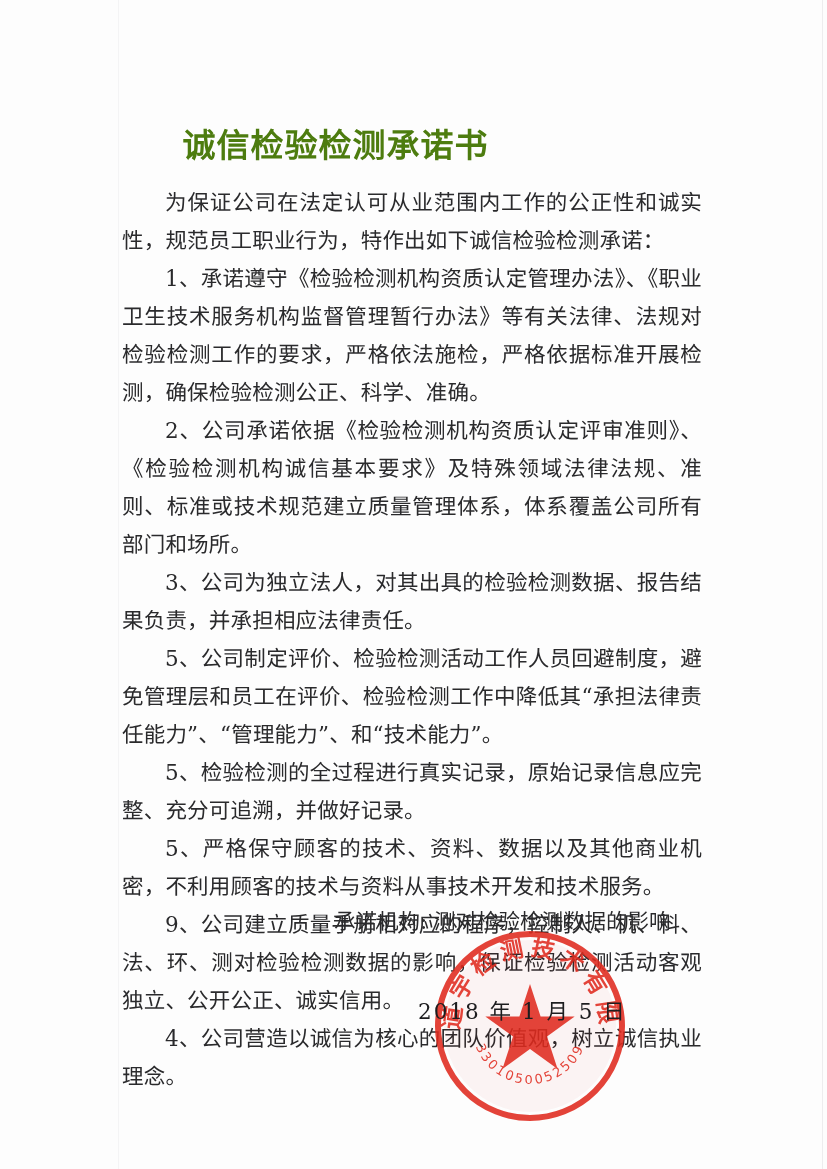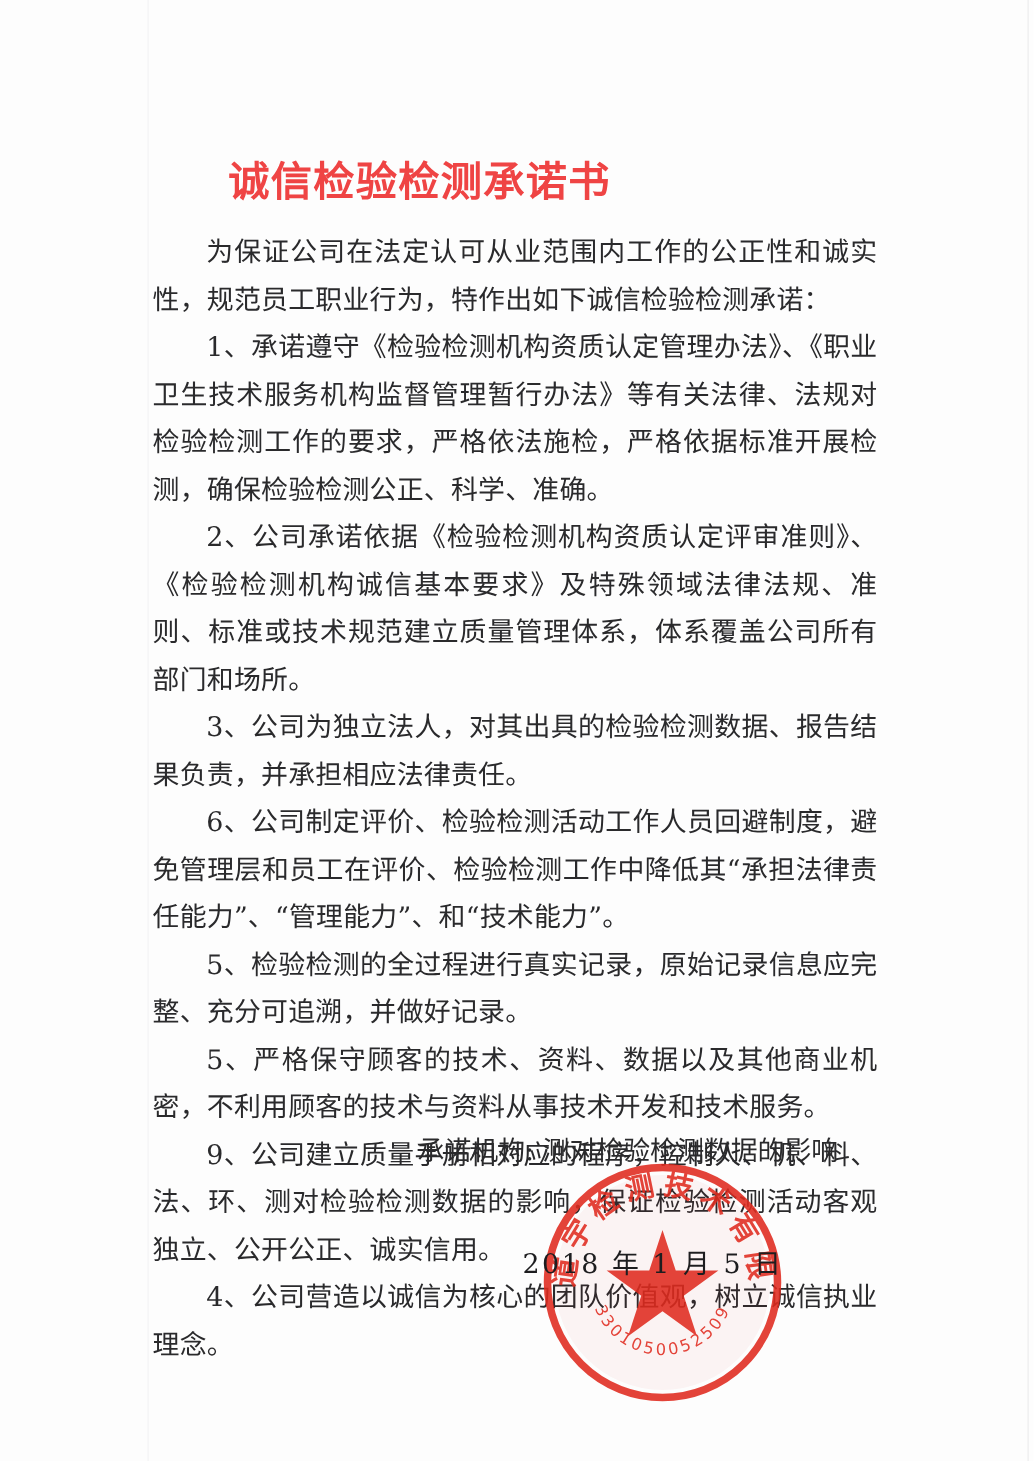--- a/index.html
+++ b/index.html
@@ -44,21 +44,21 @@
   .doc-title {
     position: absolute;
     top: 97px;
     left: 0;
     width: 671px;
     text-align: center;
     font-family: "DejaVu Sans", "Liberation Sans", sans-serif;
     font-weight: bold;
     font-size: 33px;
     letter-spacing: 1px;
-    color: #ef4444;
+    color: #4d7c0f;
   }
 
   .body-block {
     position: absolute;
     top: 184px;
     left: 122px;
     width: 580px;
   }
 
   .para {
@@ -118,21 +118,21 @@
   <div class="page-edge-left"></div>
   <div class="page-edge-right"></div>
 
   <h1 class="doc-title">诚信检验检测承诺书</h1>
 
   <div class="body-block">
     <p class="para">为保证公司在法定认可从业范围内工作的公正性和诚实性，规范员工职业行为，特作出如下诚信检验检测承诺：</p>
     <p class="para">1、承诺遵守《检验检测机构资质认定管理办法》、《职业卫生技术服务机构监督管理暂行办法》等有关法律、法规对检验检测工作的要求，严格依法施检，严格依据标准开展检测，确保检验检测公正、科学、准确。</p>
     <p class="para">2、公司承诺依据《检验检测机构资质认定评审准则》、《检验检测机构诚信基本要求》及特殊领域法律法规、准则、标准或技术规范建立质量管理体系，体系覆盖公司所有部门和场所。</p>
     <p class="para">3、公司为独立法人，对其出具的检验检测数据、报告结果负责，并承担相应法律责任。</p>
-    <p class="para">6、公司制定评价、检验检测活动工作人员回避制度，避免管理层和员工在评价、检验检测工作中降低其“承担法律责任能力”、“管理能力”、和“技术能力”。</p>
+    <p class="para">5、公司制定评价、检验检测活动工作人员回避制度，避免管理层和员工在评价、检验检测工作中降低其“承担法律责任能力”、“管理能力”、和“技术能力”。</p>
     <p class="para">5、检验检测的全过程进行真实记录，原始记录信息应完整、充分可追溯，并做好记录。</p>
     <p class="para">5、严格保守顾客的技术、资料、数据以及其他商业机密，不利用顾客的技术与资料从事技术开发和技术服务。</p>
     <p class="para">9、公司建立质量手册相对应的程序，控制人、机、料、法、环、测对检验检测数据的影响，保证检验检测活动客观独立、公开公正、诚实信用。</p>
     <p class="para">4、公司营造以诚信为核心的团队价值观，树立诚信执业理念。</p>
   </div>
 
   <div class="sign-block">
     <p class="sign-line">承诺机构:  测对检验检测数据的影响</p>
   </div>
 

